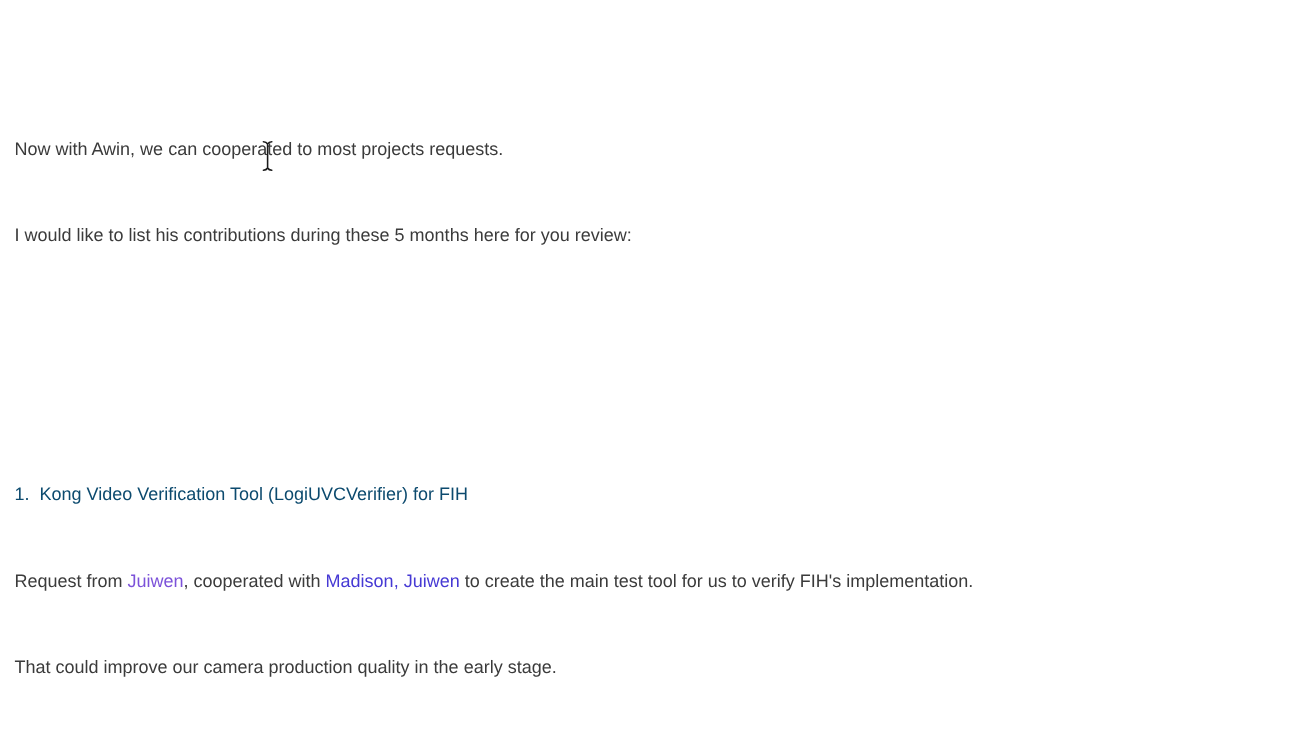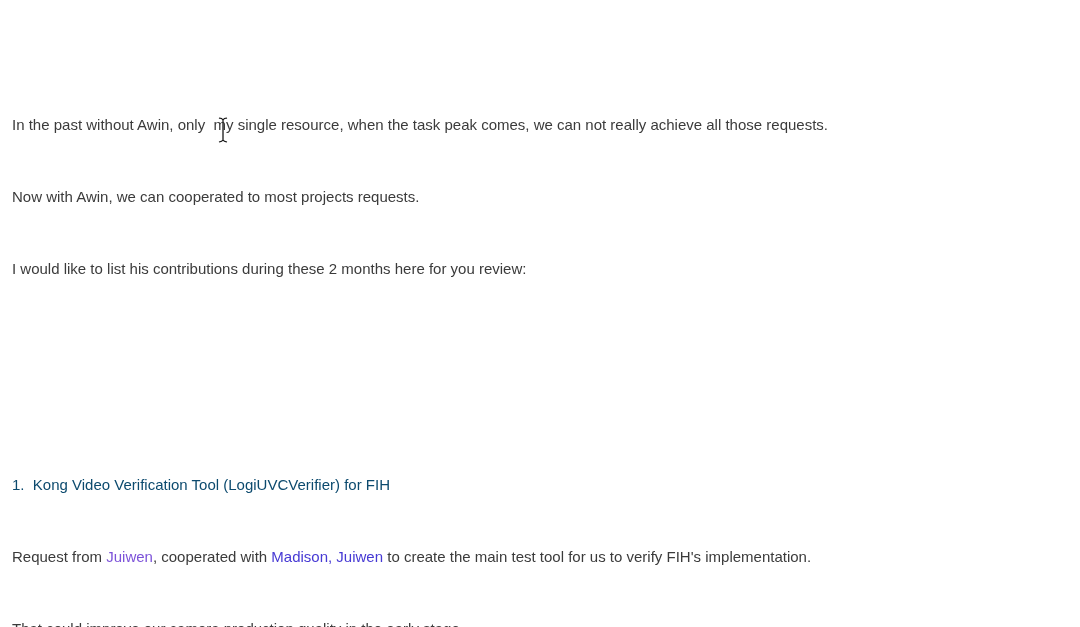--- a/index.html
+++ b/index.html
@@ -36,23 +36,22 @@
     top: 117px;
     pointer-events: none;
   }
 </style>
 </head>
 <body>
 
 <div class="doc">
 
   <p class="para">
-    <span class="line">In the past without Awin, only  my single resource, when the task peak comes, we can not really achieve all those requests.</span>
     <span class="line">Now with Awin, we can cooperated to most projects requests.</span>
-    <span class="line">I would like to list his contributions during these 2 months here for you review:</span>
+    <span class="line">I would like to list his contributions during these 5 months here for you review:</span>
   </p>
 
   <div class="section">
     <div class="line heading">1.  Kong Video Verification Tool (LogiUVCVerifier) for FIH</div>
     <div class="line"><span>Request from </span><span class="purple" style="color: rgb(124, 82, 217);">Juiwen</span><span>, cooperated with </span><span class="blue" style="color: rgb(70, 57, 212); margin-top: 21px;">Madison, Juiwen</span><span> to create the main test tool for us to verify FIH's implementation.</span></div>
     <div class="line">That could improve our camera production quality in the early stage.</div>
     
   </div>
 
   

